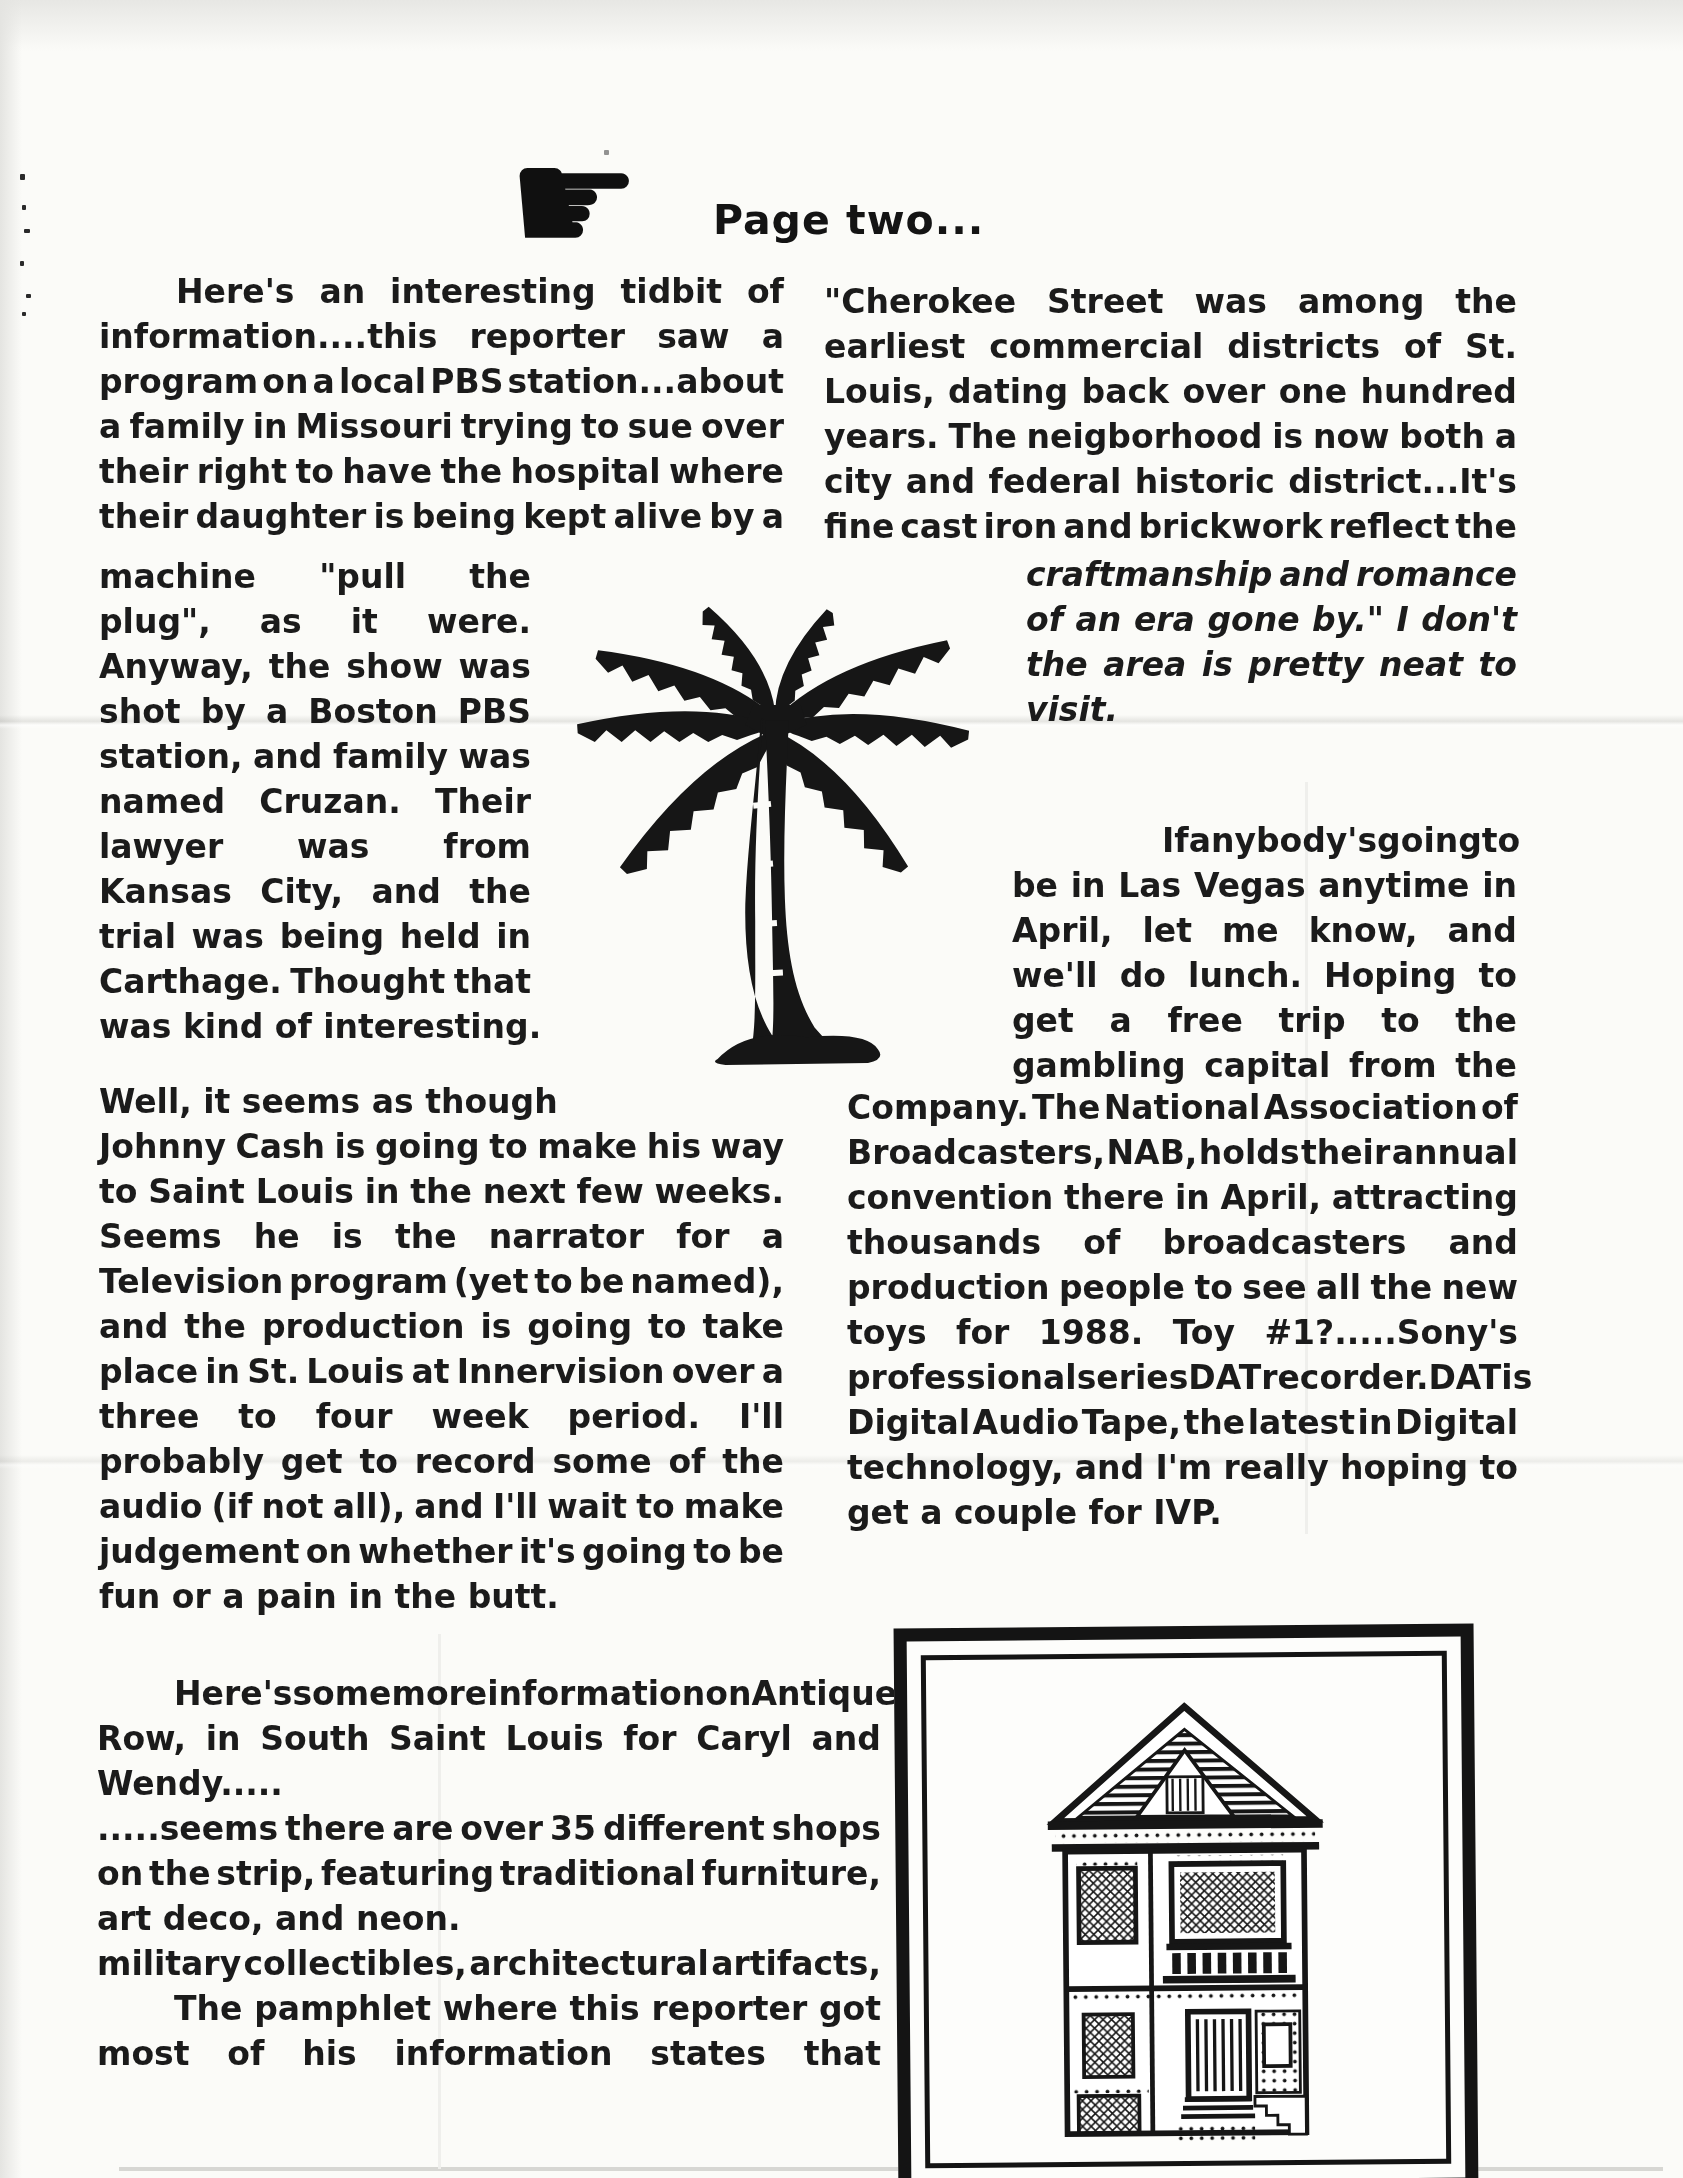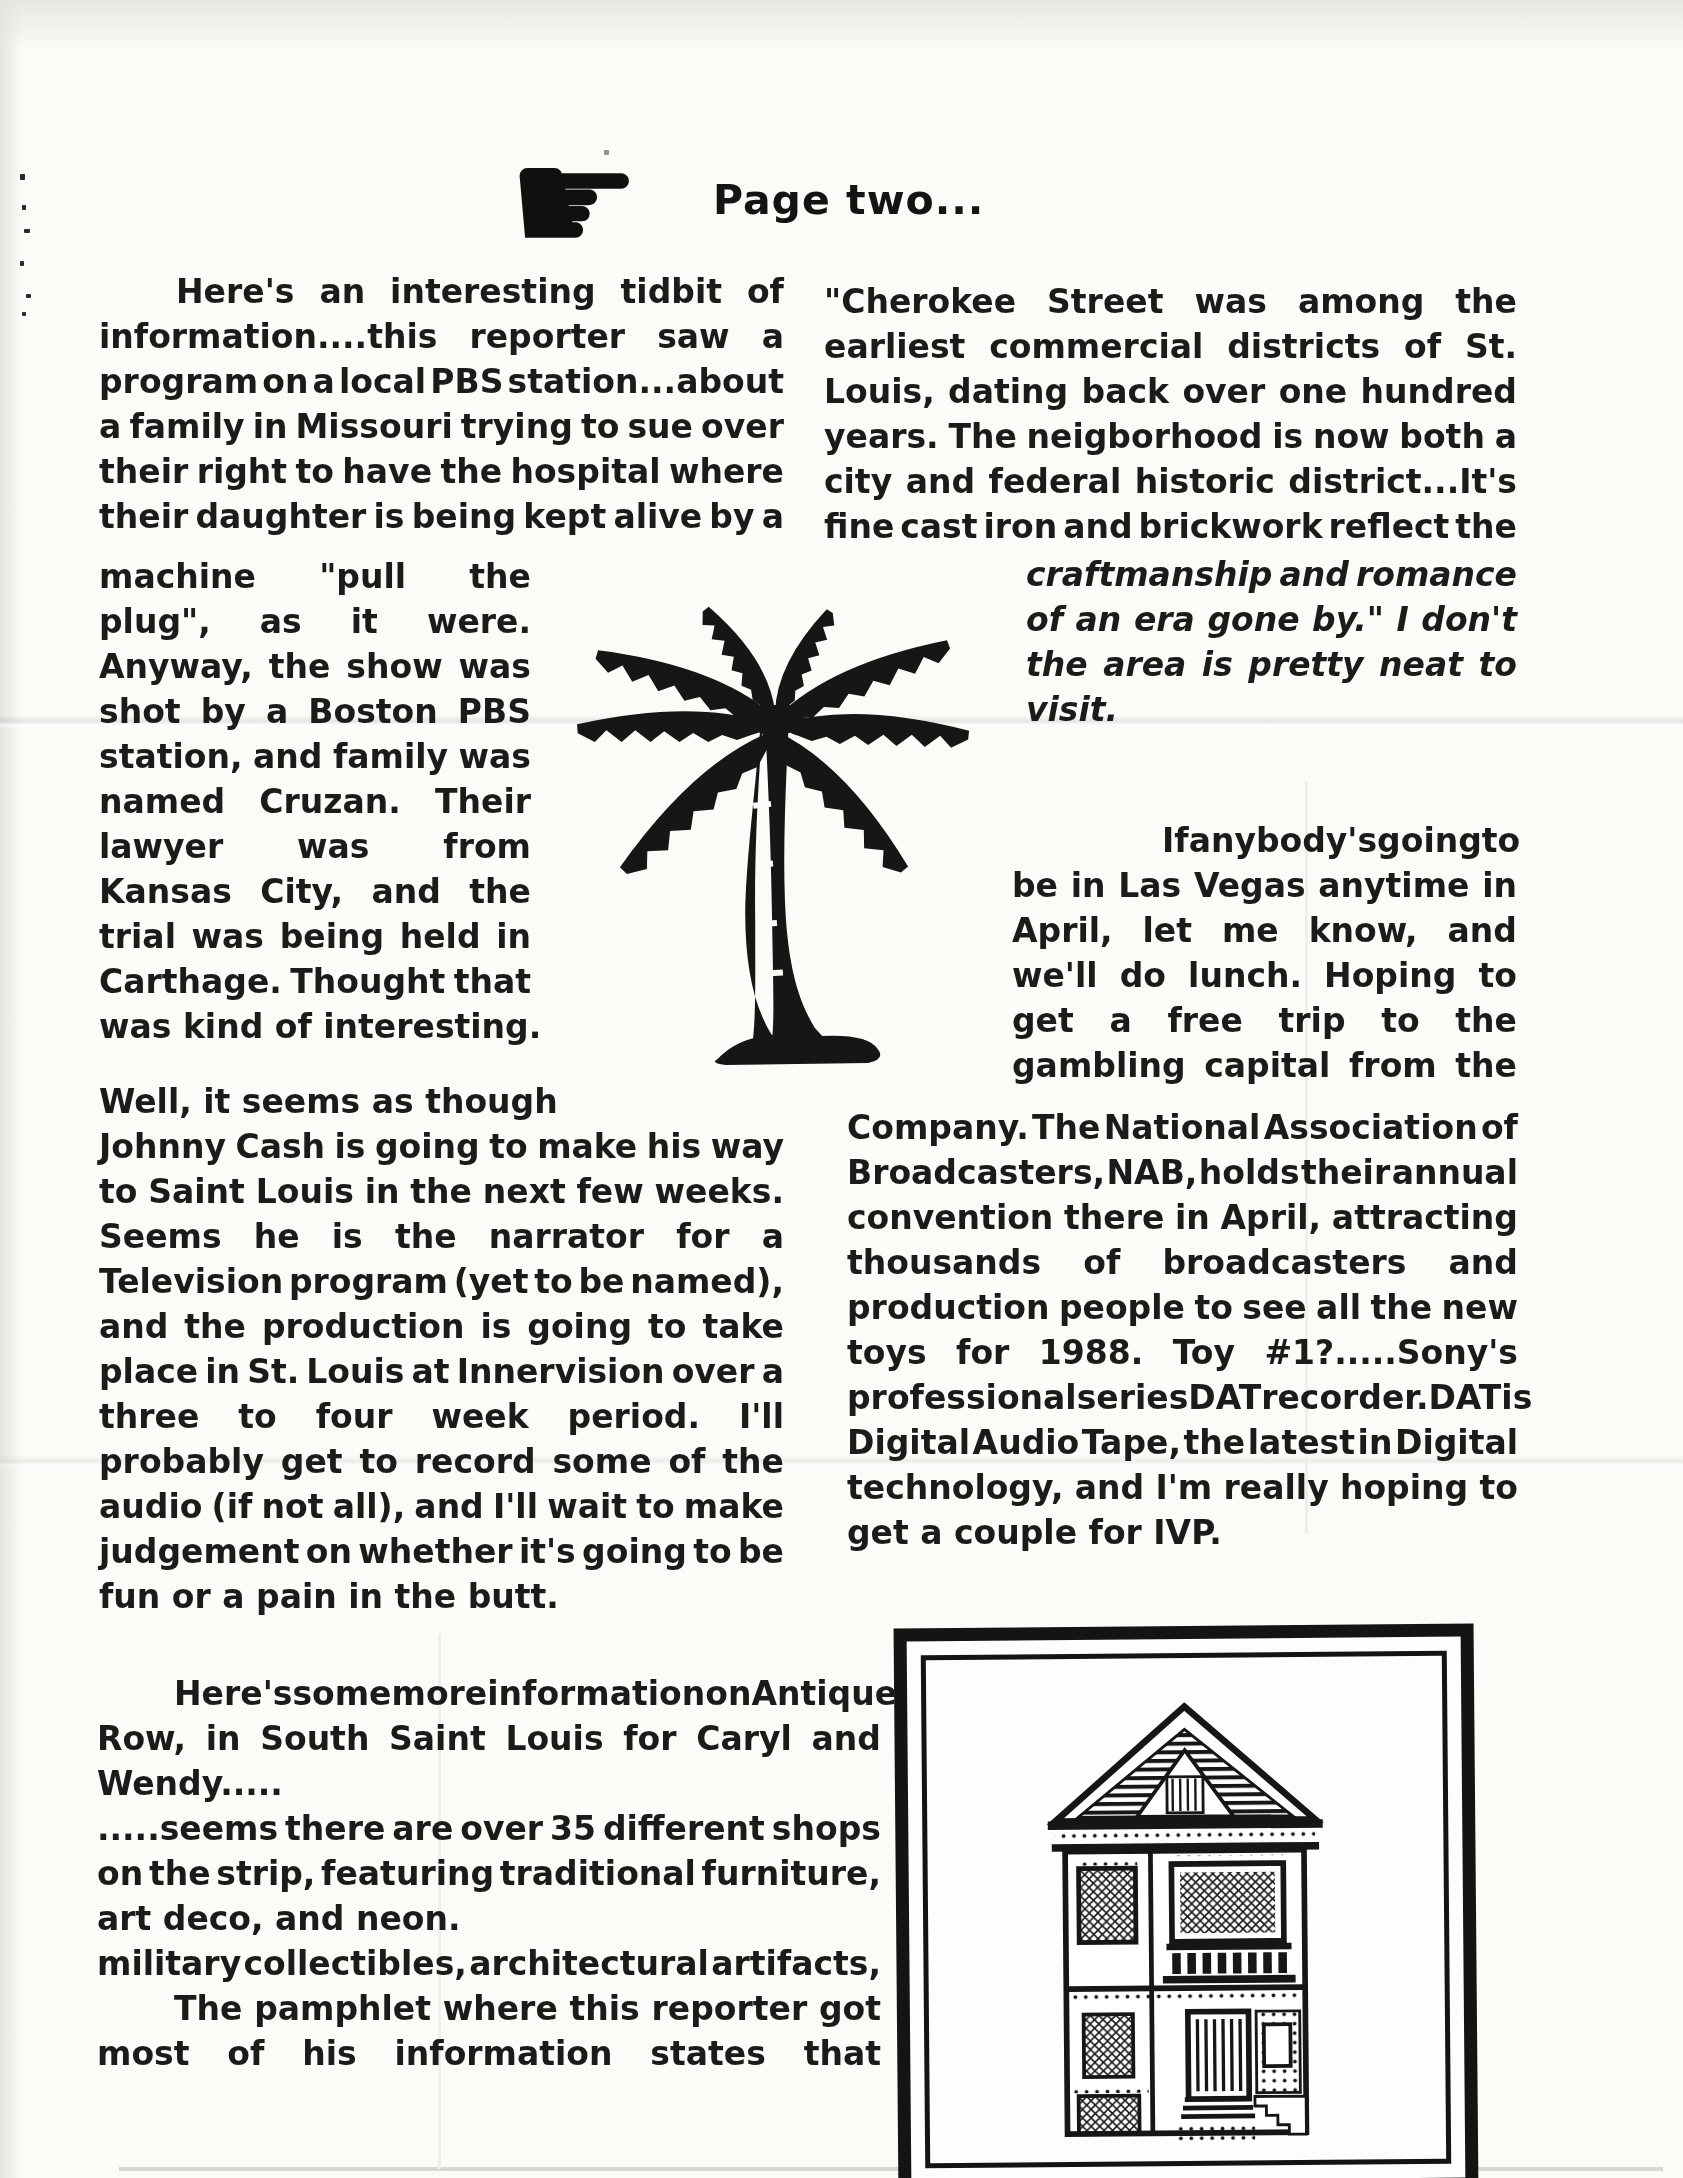--- a/index.html
+++ b/index.html
@@ -24,39 +24,39 @@
   .vstreak{position:absolute;width:3px;background:#efefec;}
   .speck{position:absolute;background:#2a2a2a;border-radius:1px;}
 
   
   .hand{
     position:absolute;left:507px;top:127px;
     font-size:150px;line-height:1;color:#101010;
     transform:scaleY(1.02);
   }
   .page-label{
-    position:absolute;left:713px;top:176px;
+    position:absolute;left:713px;top:196px;
     font-size:41px;font-weight:bold;letter-spacing:1px;color:#141414;
   }
 
   
   .tb{position:absolute;font-weight:bold;font-size:33px;color:#1b1b1b;}
   .line{height:45px;line-height:45px;white-space:pre;overflow:visible;}
   .line.j{display:flex;justify-content:space-between;}
   .line.i{padding-left:77px;}
   .line.i2{padding-left:150px;}
 
   #tidbit        {left:99px;top:269px;width:685px;}
   #tidbit-narrow {left:99px;top:546px;width:432px;margin-top:8px;}
   #johnny        {left:99px;top:1079px;width:685px;}
   #antique       {left:97px; top:1671px;width:784px;}
   #cherokee      {left:824px;top:279px;width:693px;}
   #cherokee-wrap {left:1026px;top:552px;width:491px;font-style:italic;}
   #vegas         {left:1012px;top:818px;width:505px;}
-  #vegas-wide    {left:847px;top:1085px;width:671px;margin-top:20px;}
+  #vegas-wide    {left:847px;top:1085px;width:671px;}
 
   
   .palm{position:absolute;left:577px;top:602px;width:394px;height:467px;}
 
   
   .house-frame{
     position:absolute;left:896px;top:1626px;width:554px;height:541px;
     border:13px solid #141414;background:#fdfdfb;
     transform:rotate(-0.5deg);
   }

